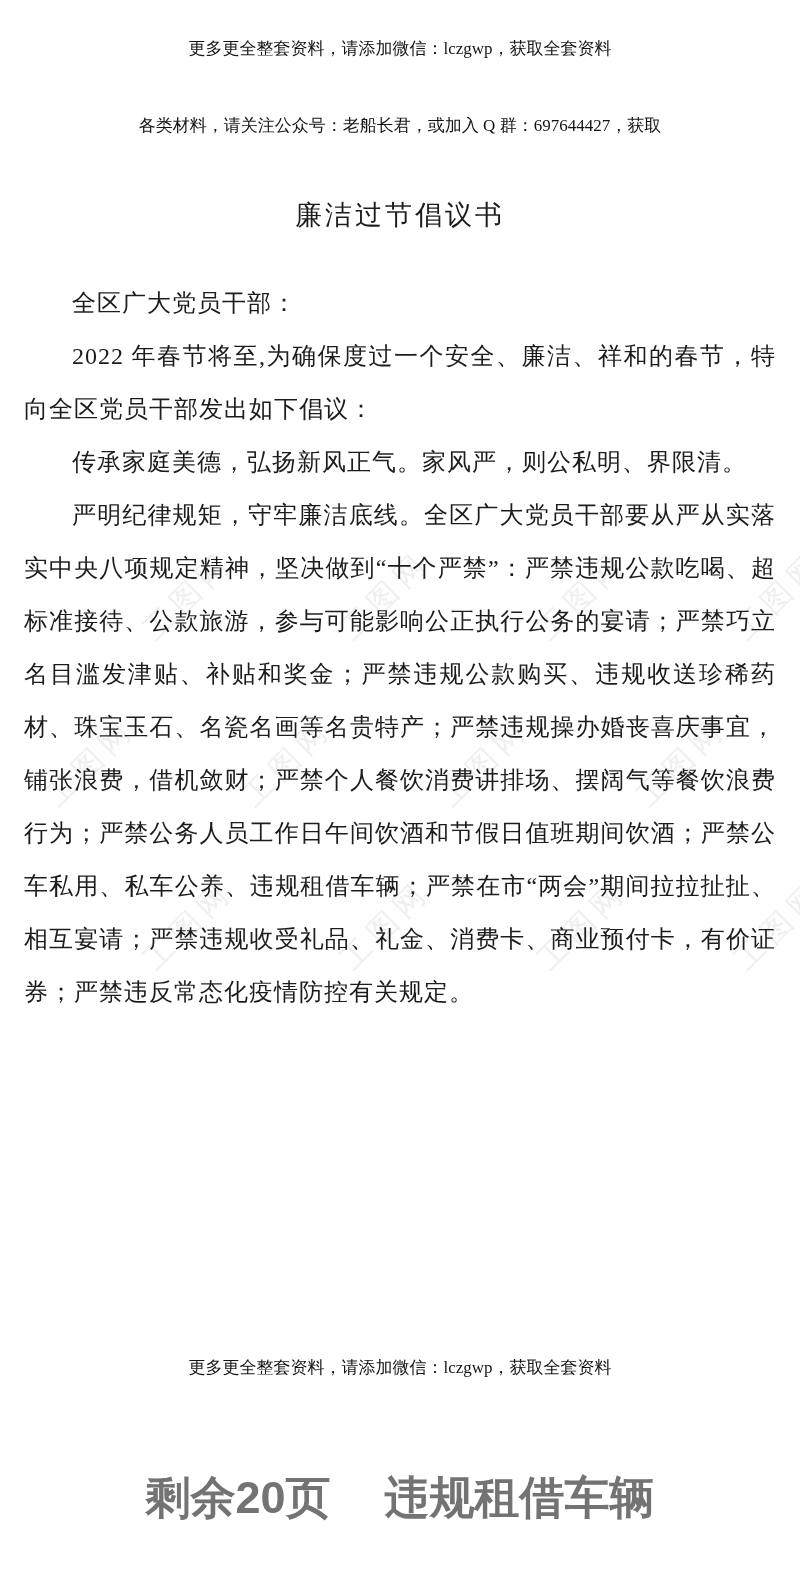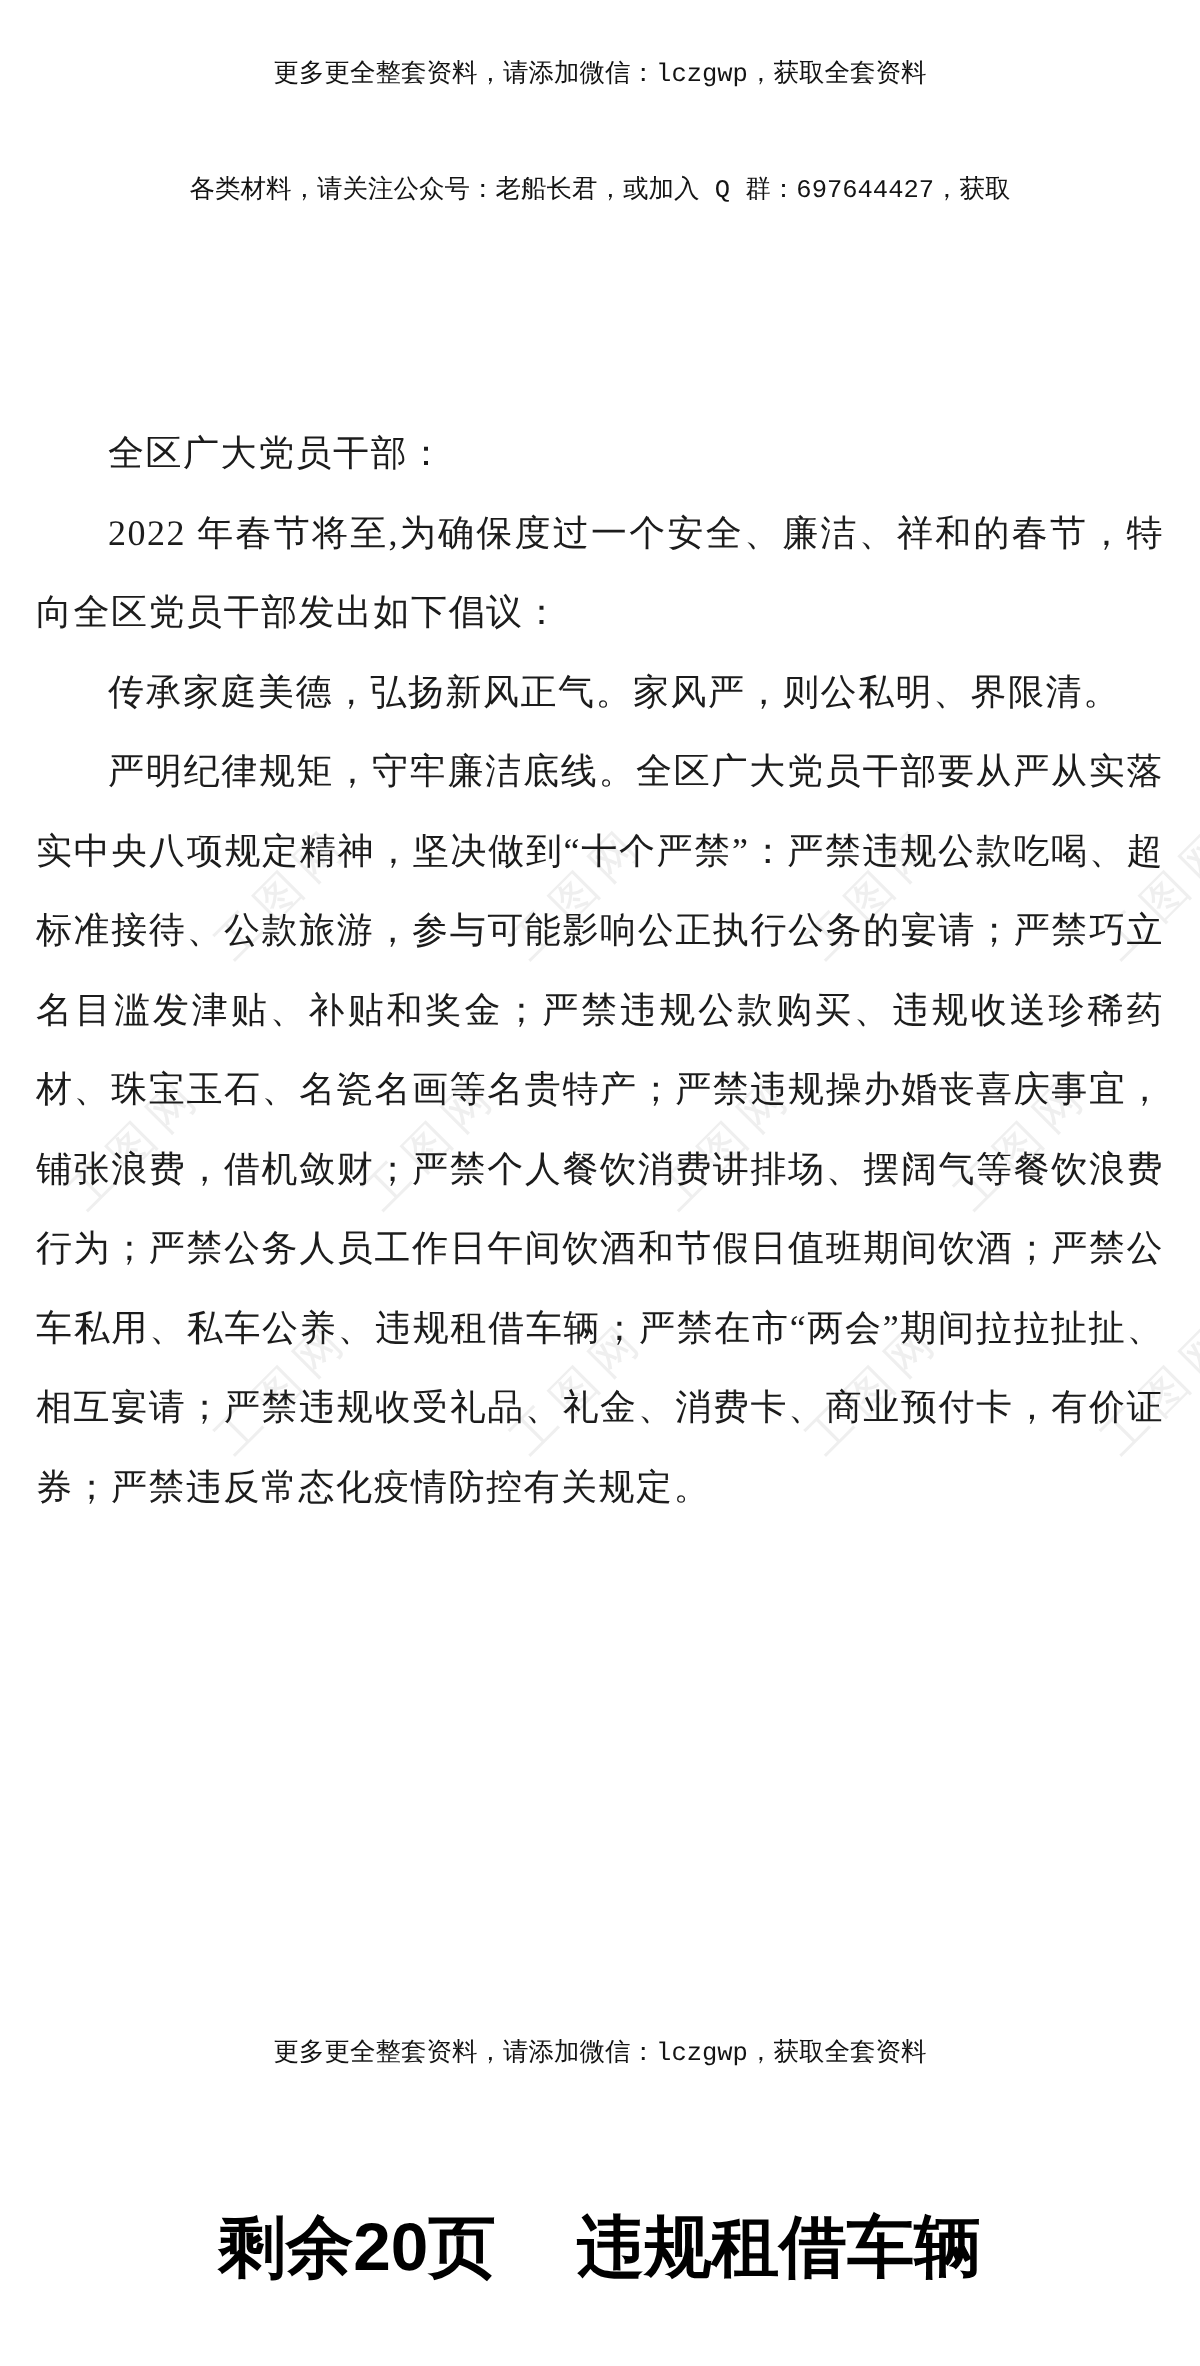--- a/index.html
+++ b/index.html
@@ -20,21 +20,20 @@
     letter-spacing: 7px;
     white-space: nowrap;
     font-family: "Liberation Sans", sans-serif;
   }
   .content { position: absolute; inset: 0; z-index: 1; }
   .header-promo, .footer-promo {
     position: absolute; left: 0; right: 0;
     text-align: center;
     font-size: 17px;
     color: #141414;
-    font-family: Liberation Mono, monospace;
   }
   .promo-top { top: 37px; }
   .promo-channel { top: 114px; }
   .footer-promo { top: 1356px; }
   .doc-title {
     position: absolute; top: 197px; left: 0; right: 0;
     margin: 0;
     text-align: center;
     font-size: 27px;
     font-weight: normal;
@@ -75,29 +74,30 @@
       <span style="left: 330px; top: 905px; color: rgba(110, 110, 110, 0.11);">工图网</span>
       <span style="left: 527px; top: 905px; color: rgba(110, 110, 110, 0.11);">工图网</span>
       <span style="left: 724px; top: 905px; color: rgba(110, 110, 110, 0.11);">工图网</span>
     </div>
 
   <div class="content">
     <div class="header-promo promo-top">更多更全整套资料，请添加微信：lczgwp，获取全套资料</div>
 
     <div class="header-promo promo-channel">各类材料，请关注公众号：老船长君，或加入 Q 群：697644427，获取</div>
 
+    <h1 class="doc-title">廉洁过节倡议书</h1>
 
     <div class="doc-body">
         <p>全区广大党员干部：</p>
         <p>2022 年春节将至,为确保度过一个安全、廉洁、祥和的春节，特向全区党员干部发出如下倡议：</p>
         <p>传承家庭美德，弘扬新风正气。家风严，则公私明、界限清。</p>
         <p>严明纪律规矩，守牢廉洁底线。全区广大党员干部要从严从实落实中央八项规定精神，坚决做到“十个严禁”：严禁违规公款吃喝、超标准接待、公款旅游，参与可能影响公正执行公务的宴请；严禁巧立名目滥发津贴、补贴和奖金；严禁违规公款购买、违规收送珍稀药材、珠宝玉石、名瓷名画等名贵特产；严禁违规操办婚丧喜庆事宜，铺张浪费，借机敛财；严禁个人餐饮消费讲排场、摆阔气等餐饮浪费行为；严禁公务人员工作日午间饮酒和节假日值班期间饮酒；严禁公车私用、私车公养、违规租借车辆；严禁在市“两会”期间拉拉扯扯、相互宴请；严禁违规收受礼品、礼金、消费卡、商业预付卡，有价证券；严禁违反常态化疫情防控有关规定。</p>
       </div>
 
     <div class="footer-promo">更多更全整套资料，请添加微信：lczgwp，获取全套资料</div>
 
-    <div class="preview-banner" style="color: #000000;">
+    <div class="preview-banner" style="color: #737373;">
       <span>剩余20页</span>
       <span>违规租借车辆</span>
     </div>
   </div>
 
 </div>
 
 </body></html>

